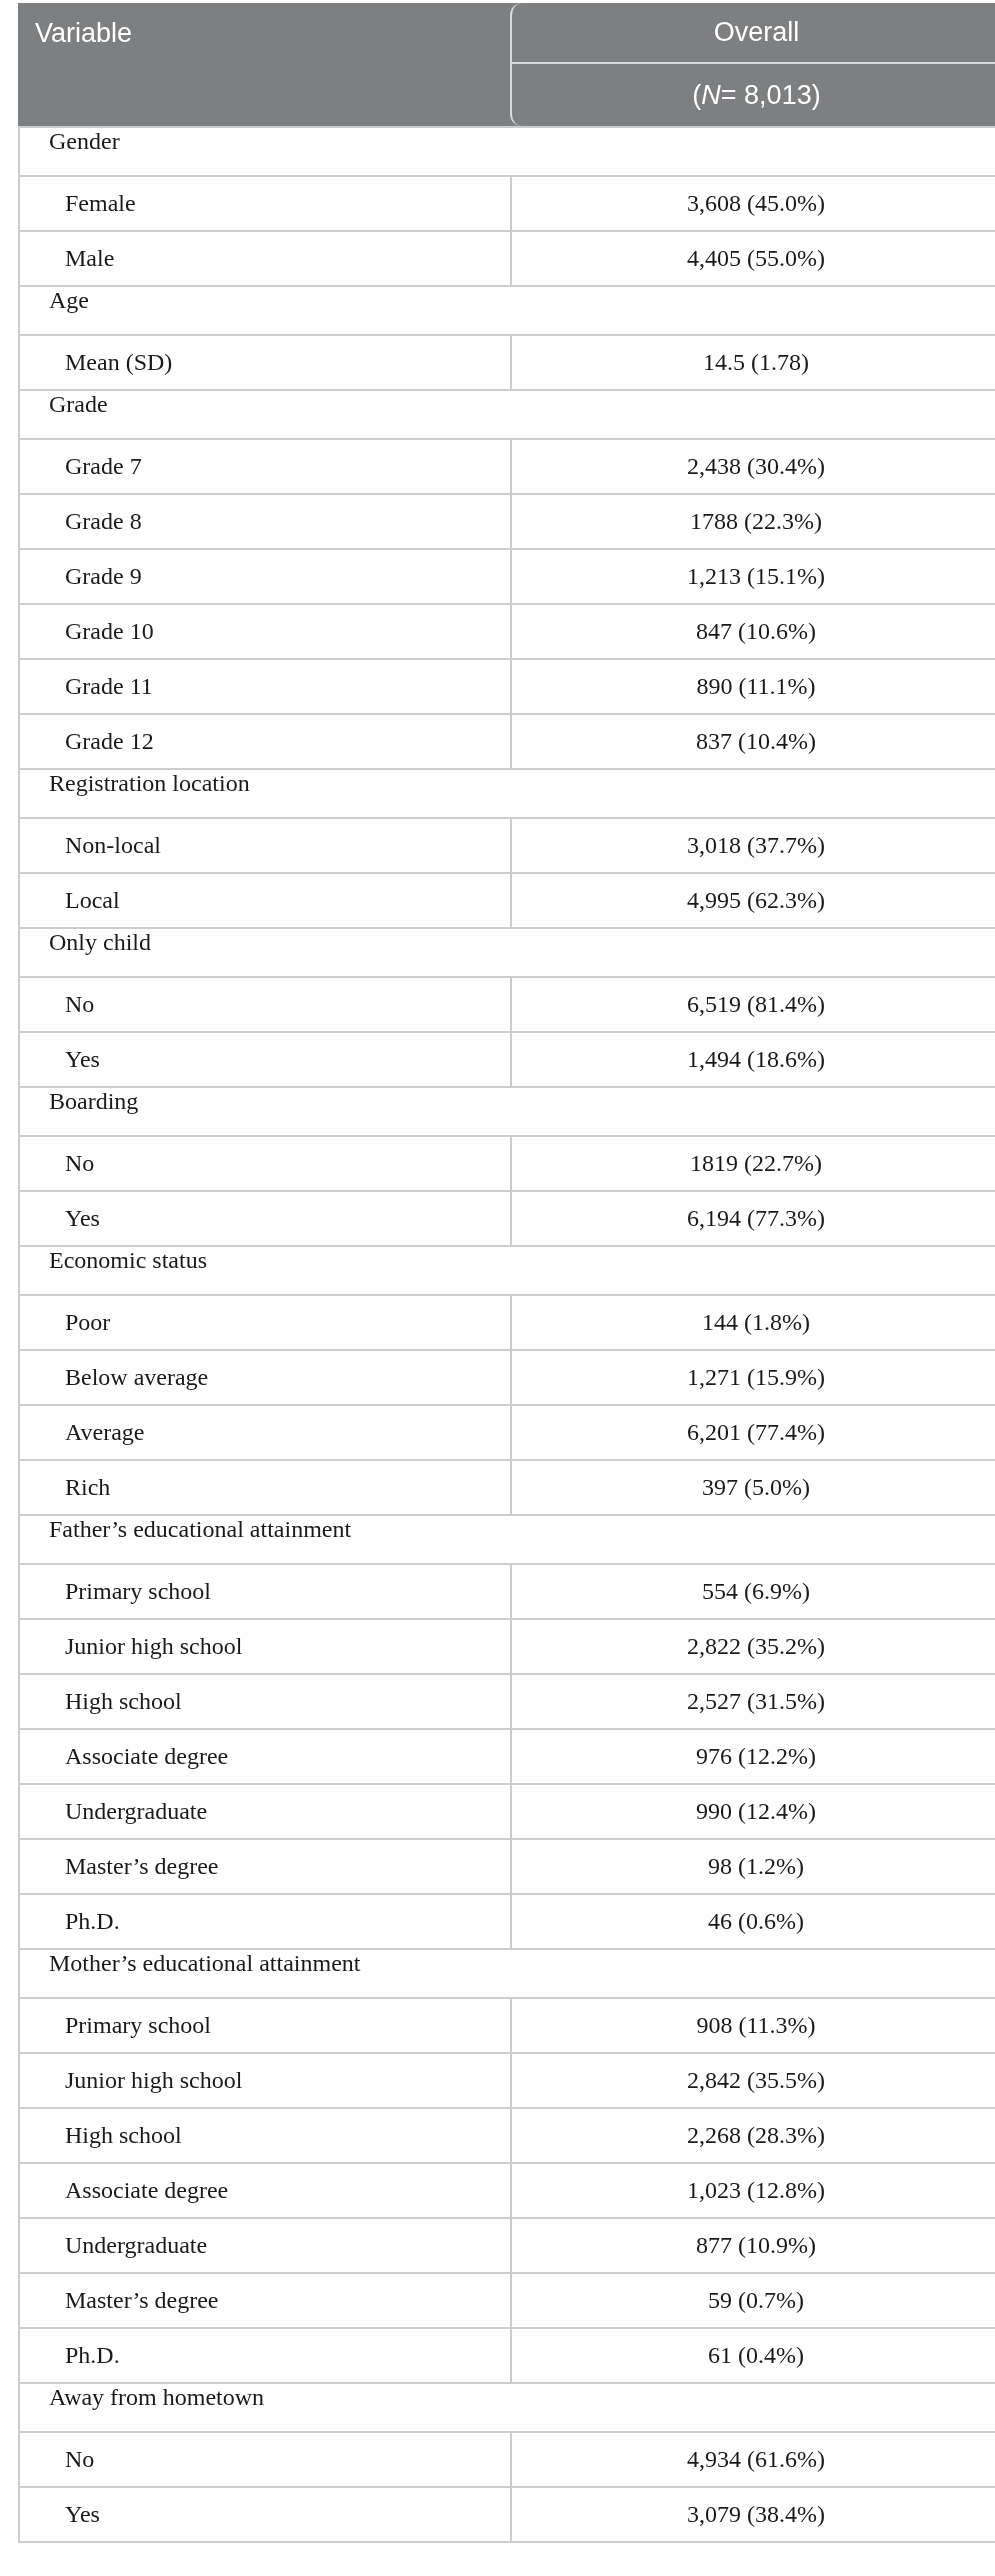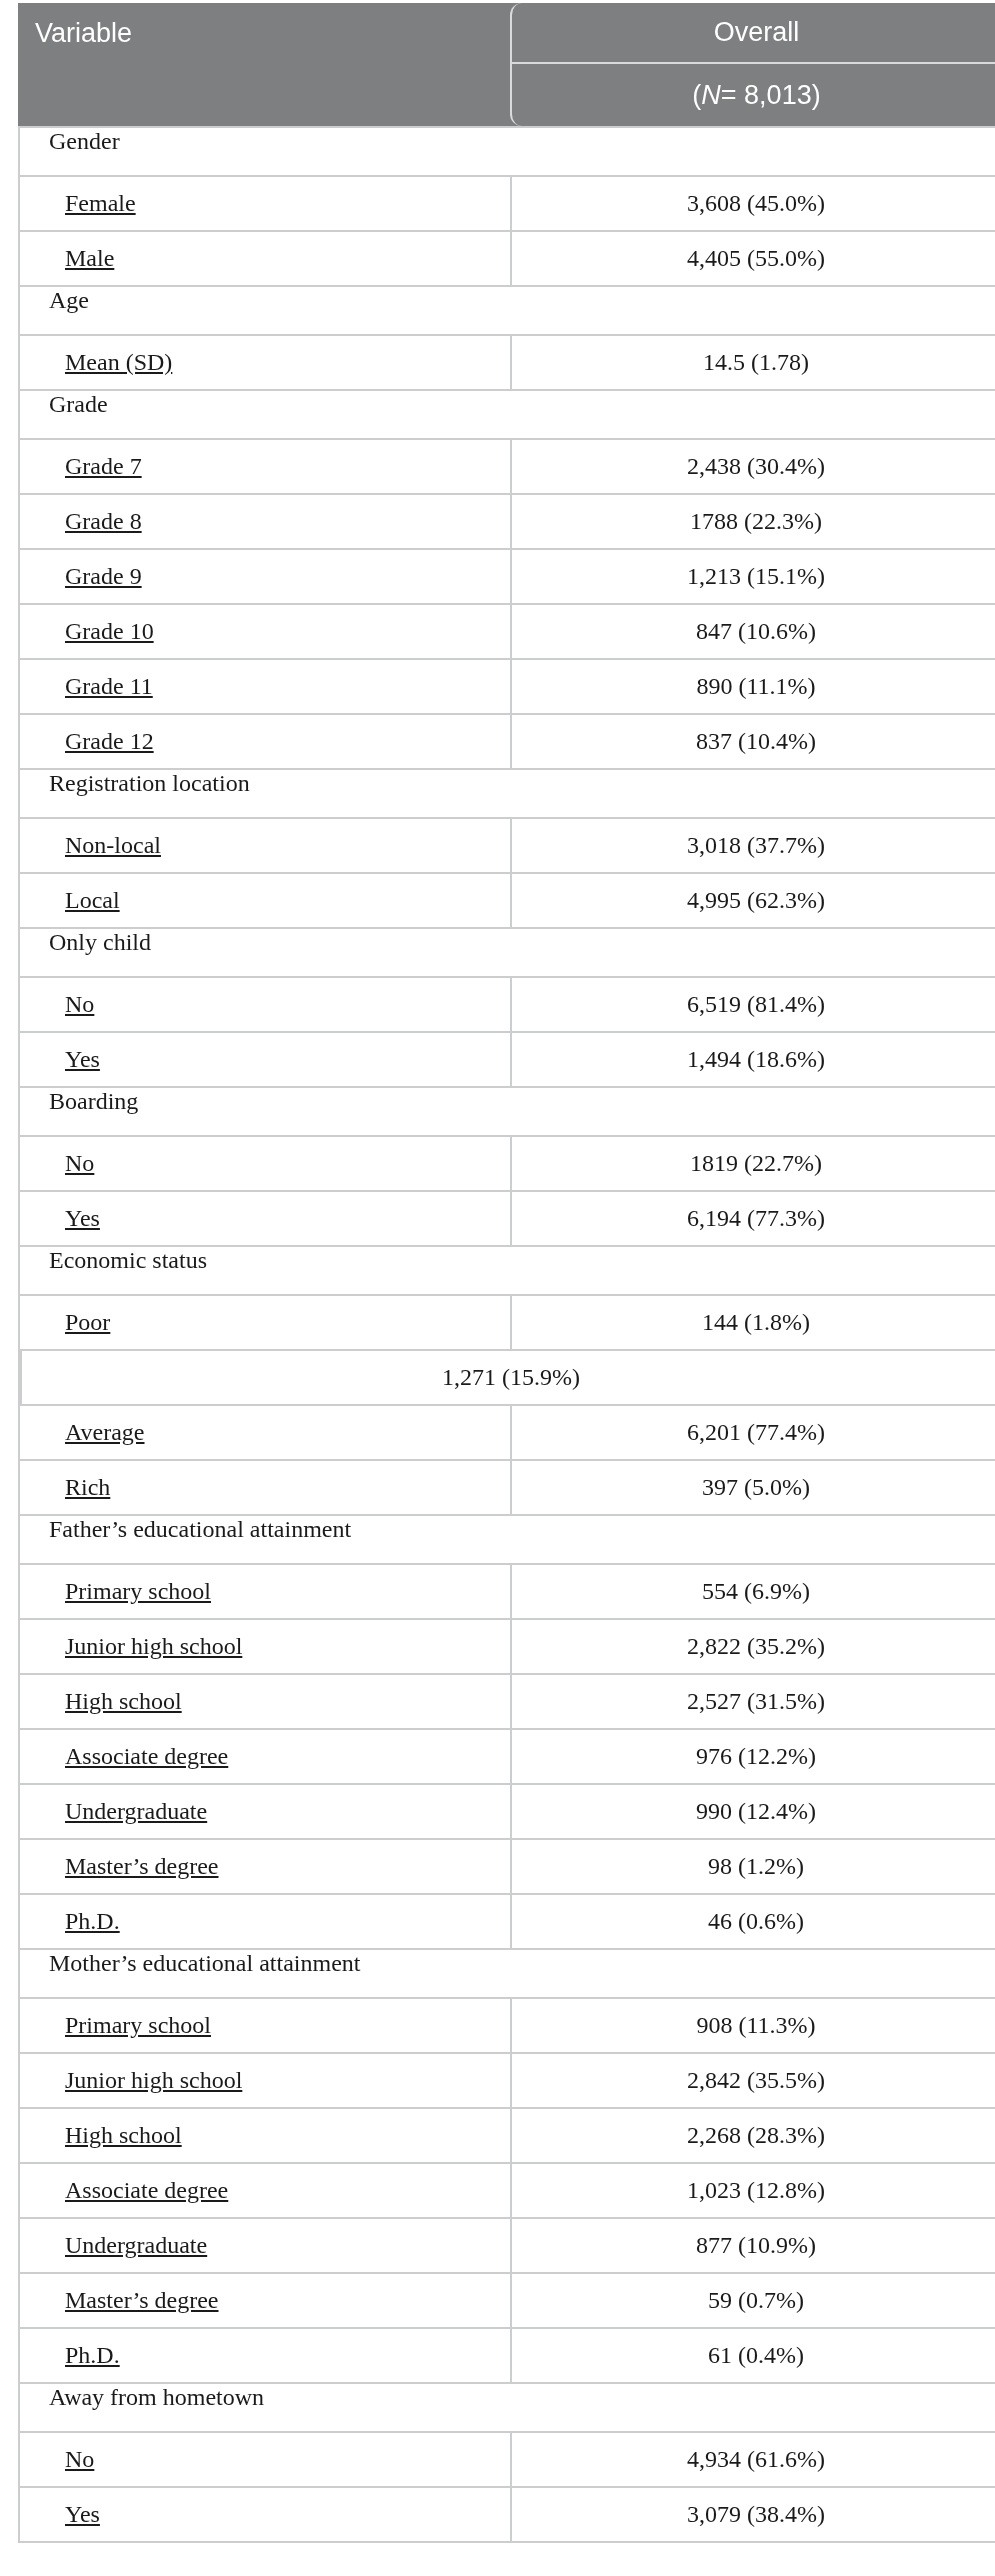--- a/index.html
+++ b/index.html
@@ -78,21 +78,20 @@
   .data-row {
     height: 55px;
     border-top: 2px solid var(--row-border);
     display: flex;
   }
   .cell-var {
     width: 490px;
     padding-left: 45px;
     display: flex;
     align-items: center;
-    text-decoration: underline;
   }
   .cell-val {
     flex: 1;
     border-left: 2px solid var(--row-border);
     display: flex;
     align-items: center;
     justify-content: center;
     font-family: Liberation Serif, serif;
   }
 </style>
@@ -191,20 +190,21 @@
         <div class="cell-val">6,194 (77.3%)</div>
       </div>
       <div class="cat-row">
         <span>Economic status</span>
       </div>
       <div class="data-row">
         <div class="cell-var">Poor</div>
         <div class="cell-val">144 (1.8%)</div>
       </div>
       <div class="data-row">
+        <div class="cell-var">Below average</div>
         <div class="cell-val">1,271 (15.9%)</div>
       </div>
       <div class="data-row">
         <div class="cell-var">Average</div>
         <div class="cell-val">6,201 (77.4%)</div>
       </div>
       <div class="data-row">
         <div class="cell-var">Rich</div>
         <div class="cell-val">397 (5.0%)</div>
       </div>

